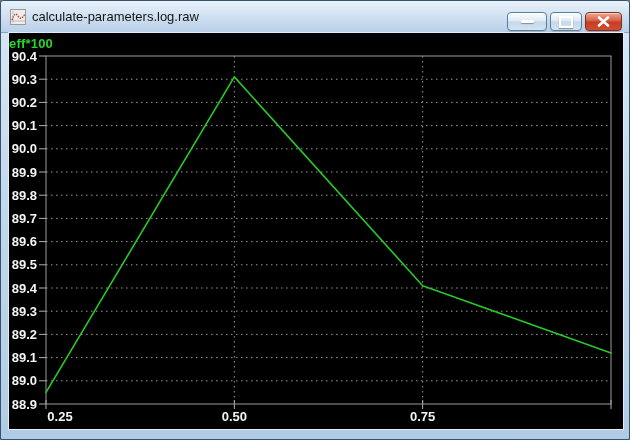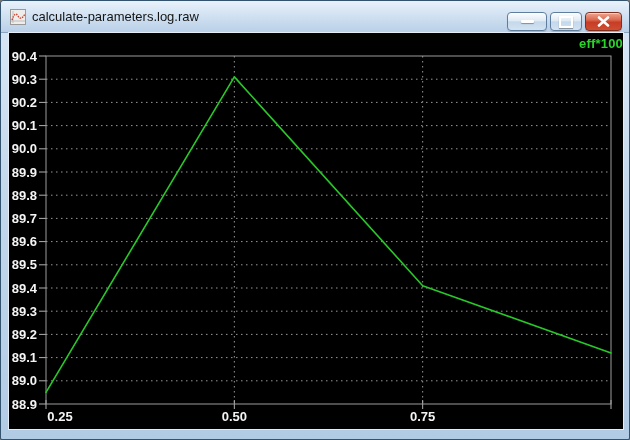--- a/index.html
+++ b/index.html
@@ -33,21 +33,21 @@
     background:linear-gradient(180deg,#efa68f 0%,#da6a50 40%,#c63d25 55%,#cf4d30 100%);
     box-shadow:inset 0 1px 0 rgba(255,255,255,.5), 0 1px 1px rgba(0,0,0,.2);
   }
   .glyph-min{width:13px;height:3px;background:#fff;border-radius:1px;box-shadow:0 1px 1px rgba(0,0,0,.35);}
   .glyph-max{width:10px;height:8px;border:2px solid #fff;box-shadow:0 1px 1px rgba(0,0,0,.35);background:transparent;}
   .client{
     position:absolute;left:8px;top:32px;width:614px;height:396px;background:#000;
     box-shadow:0 0 0 1px #e4edf6;
   }
   .legend{
-    position:absolute;left:0;top:3px;width:100%;text-align:right;
+    position:absolute;left:0;top:3px;width:100%;text-align:left;
     font-size:13px;font-weight:bold;letter-spacing:.2px;
   }
   #chart{position:absolute;left:0;top:0;}
 </style>
 </head>
 <body>
 
 <div class="window">
 
   <div class="titlebar">

